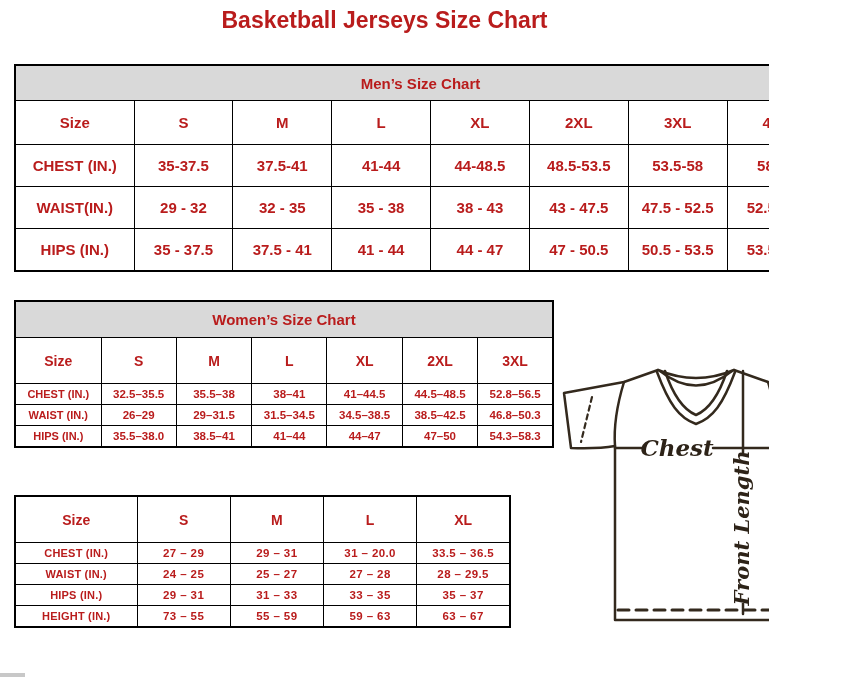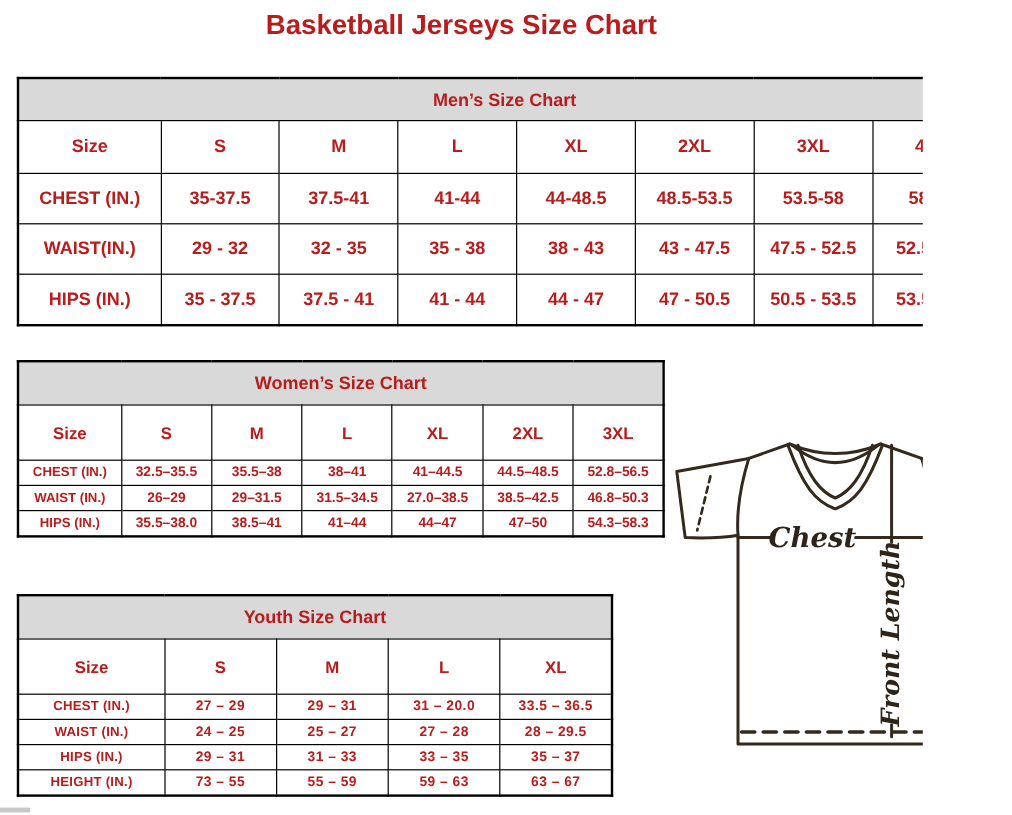--- a/index.html
+++ b/index.html
@@ -131,21 +131,21 @@
       <td>38–41</td>
       <td>41–44.5</td>
       <td>44.5–48.5</td>
       <td>52.8–56.5</td>
     </tr>
     <tr>
       <td class="rlabel">WAIST (IN.)</td>
       <td>26–29</td>
       <td>29–31.5</td>
       <td>31.5–34.5</td>
-      <td>27.0–38.5</td>
+      <td>34.5–38.5</td>
       <td>38.5–42.5</td>
       <td>46.8–50.3</td>
     </tr>
     <tr>
       <td class="rlabel">HIPS (IN.)</td>
       <td>35.5–38.0</td>
       <td>38.5–41</td>
       <td>41–44</td>
       <td>44–47</td>
       <td>47–50</td>
@@ -156,23 +156,20 @@
 
   <table class="t-youth">
     <colgroup>
         <col style="width:122px">
         <col>
         <col>
         <col>
         <col>
       </colgroup>
     <tbody>
-        <tr class="band">
-      <th colspan="5">Youth Size Chart</th>
-    </tr>
     <tr class="size-row">
       <th>Size</th>
       <th>S</th>
       <th>M</th>
       <th>L</th>
       <th>XL</th>
     </tr>
     <tr>
       <td class="rlabel">CHEST (IN.)</td>
       <td>27 – 29</td>

